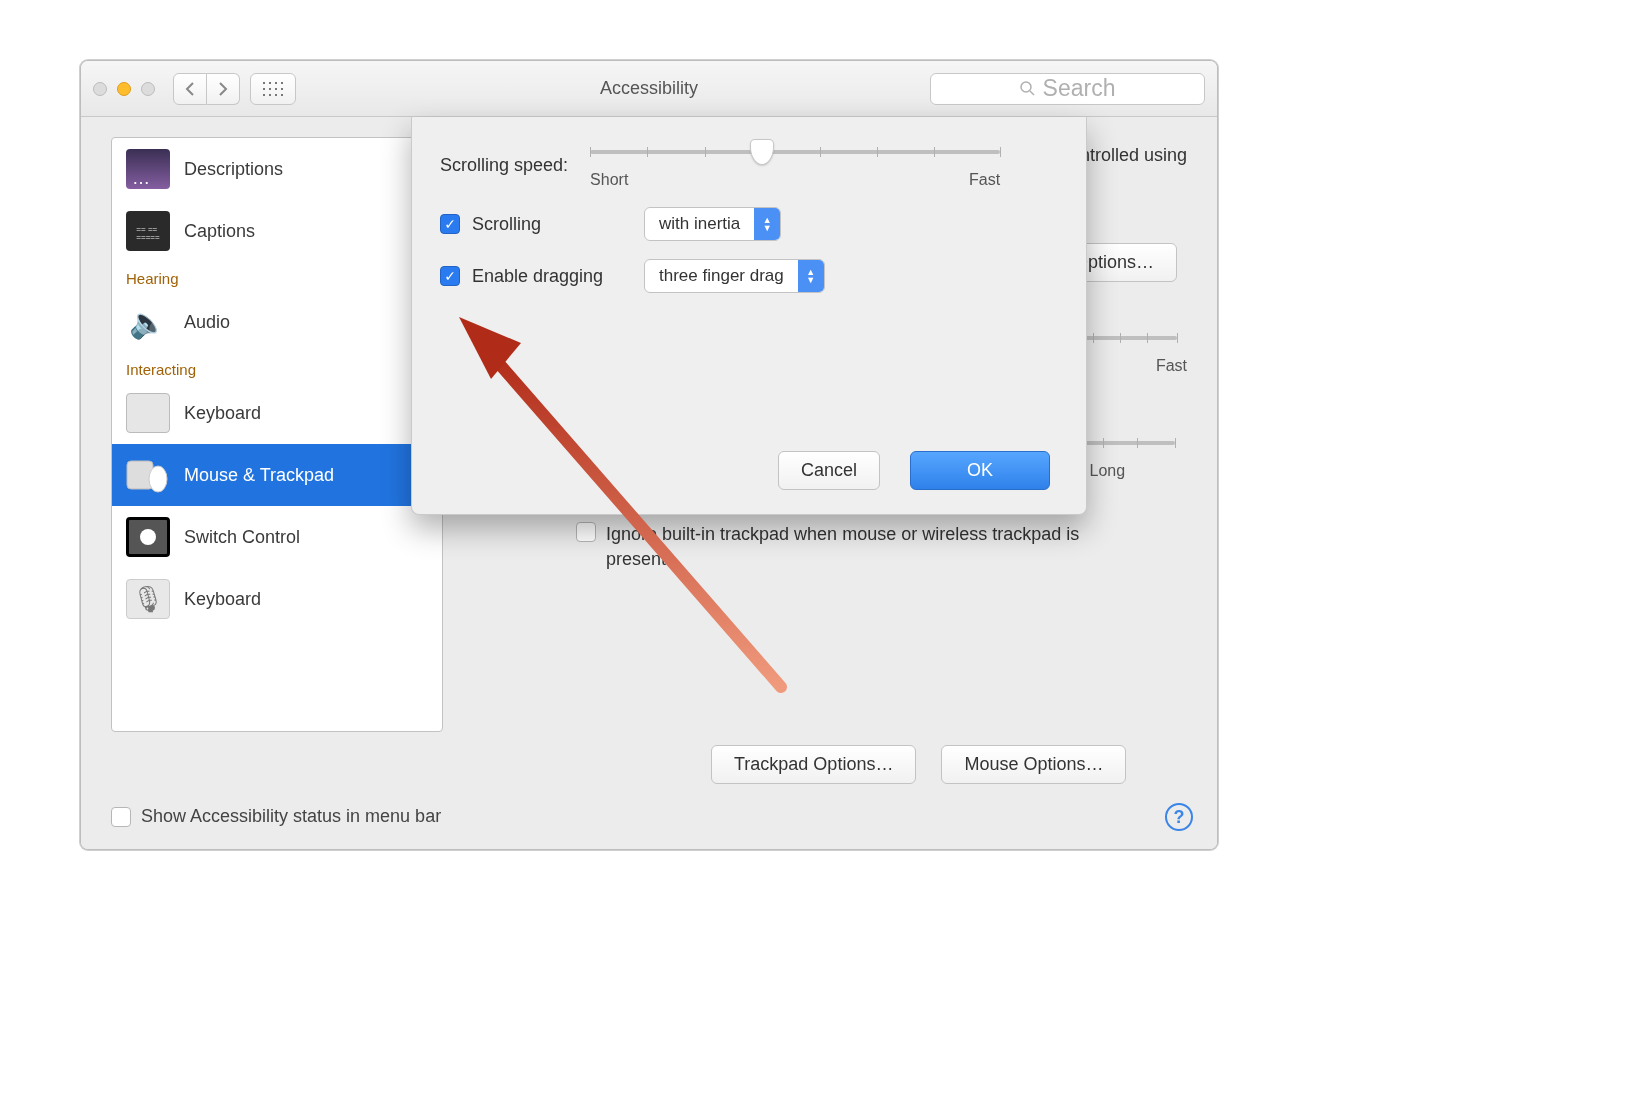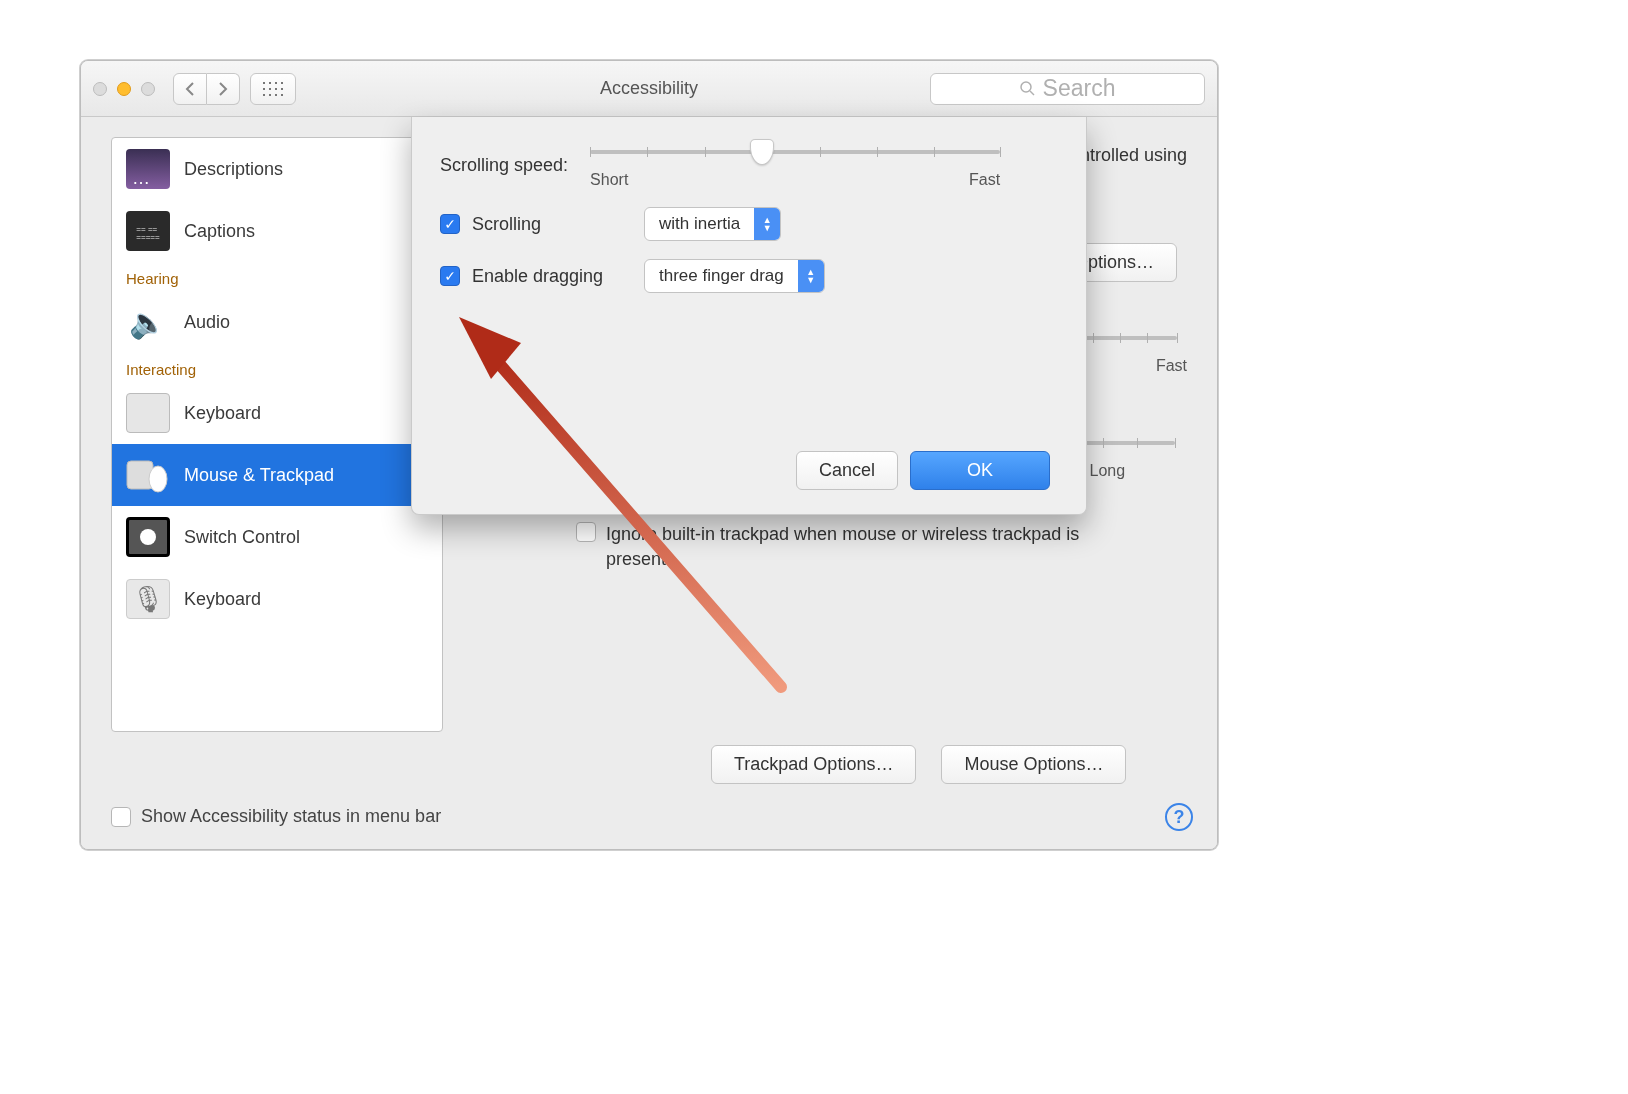--- a/index.html
+++ b/index.html
@@ -273,21 +273,21 @@
     border-radius:0 0 8px 8px;
     box-shadow:0 14px 30px rgba(0,0,0,0.30);
     padding:24px 28px;
     font-size:18px;
     color:#333;
   }
   .sheet-row {
     display:flex;align-items:center;gap:12px;margin-top:18px;
   }
   .sheet-btns {
-    position:absolute;right:36px;bottom:24px;display:flex;gap:12px;
+    position:absolute;right:36px;bottom:24px;display:flex;gap:30px;
   }
 
   .arrow-overlay {
     position:absolute; pointer-events:none;
     left: 330px; top: 56px; width: 676px; height: 580px;
   }
 
   .grid-icon {
     display:inline-block;
     background-image:

